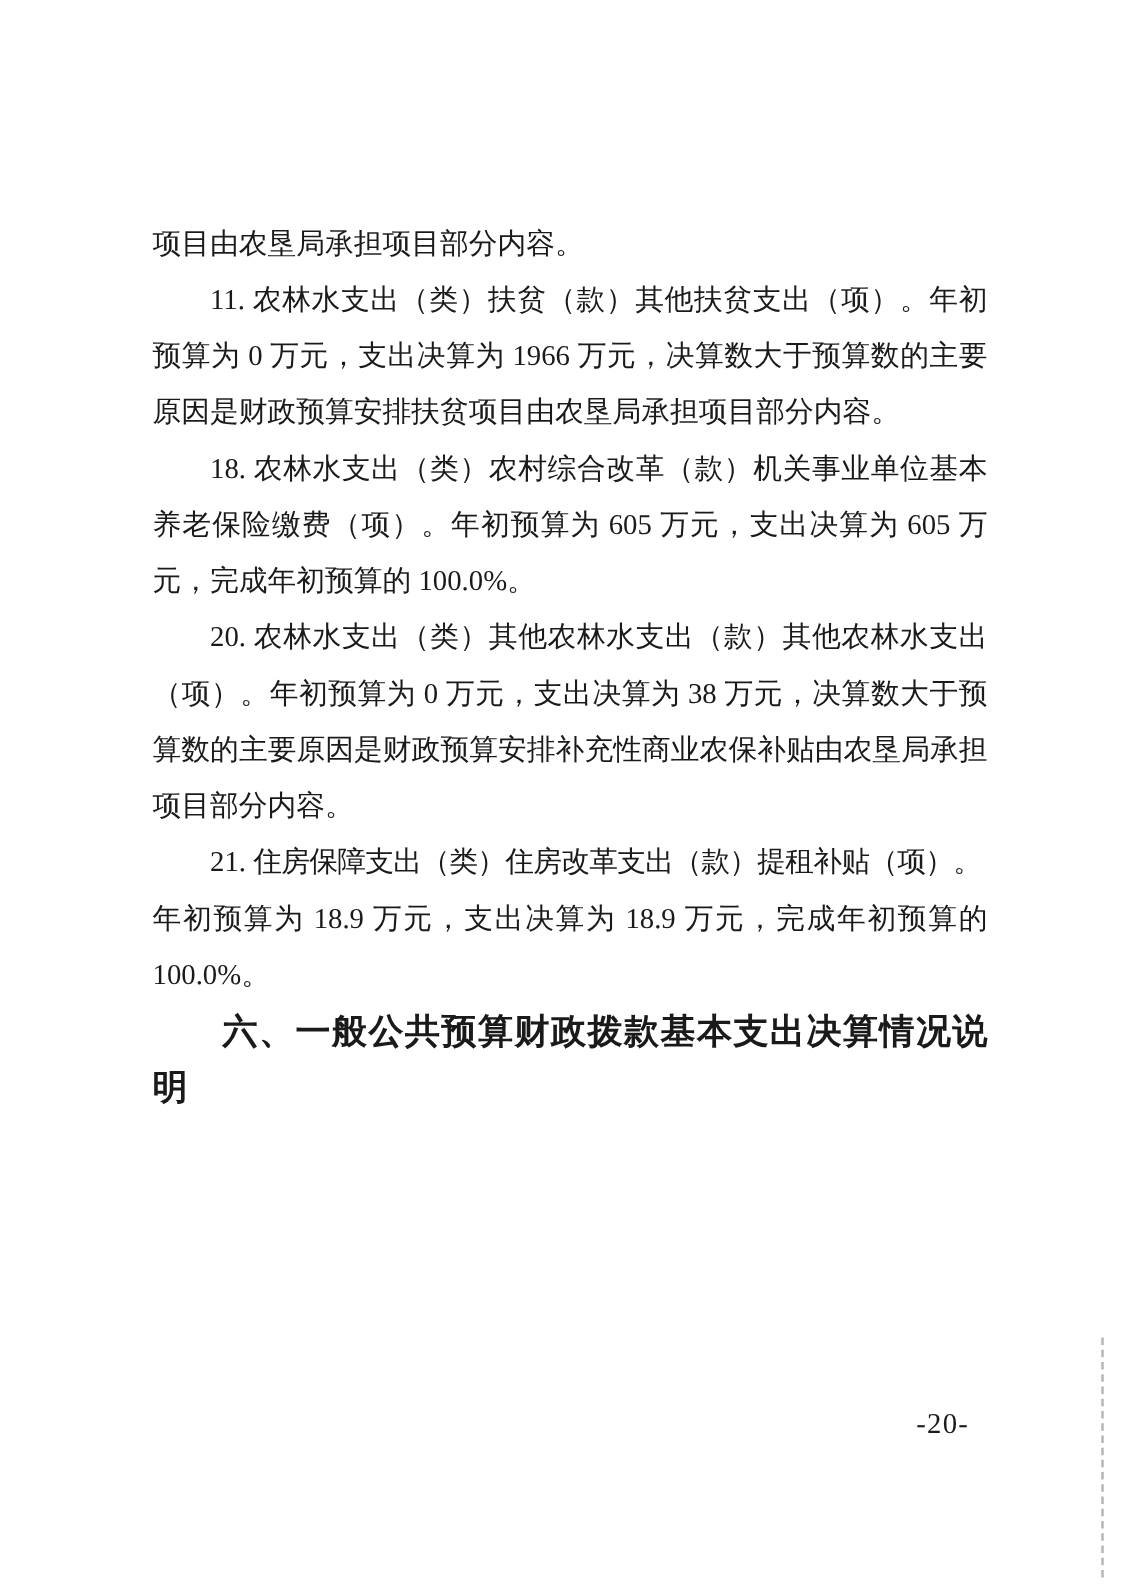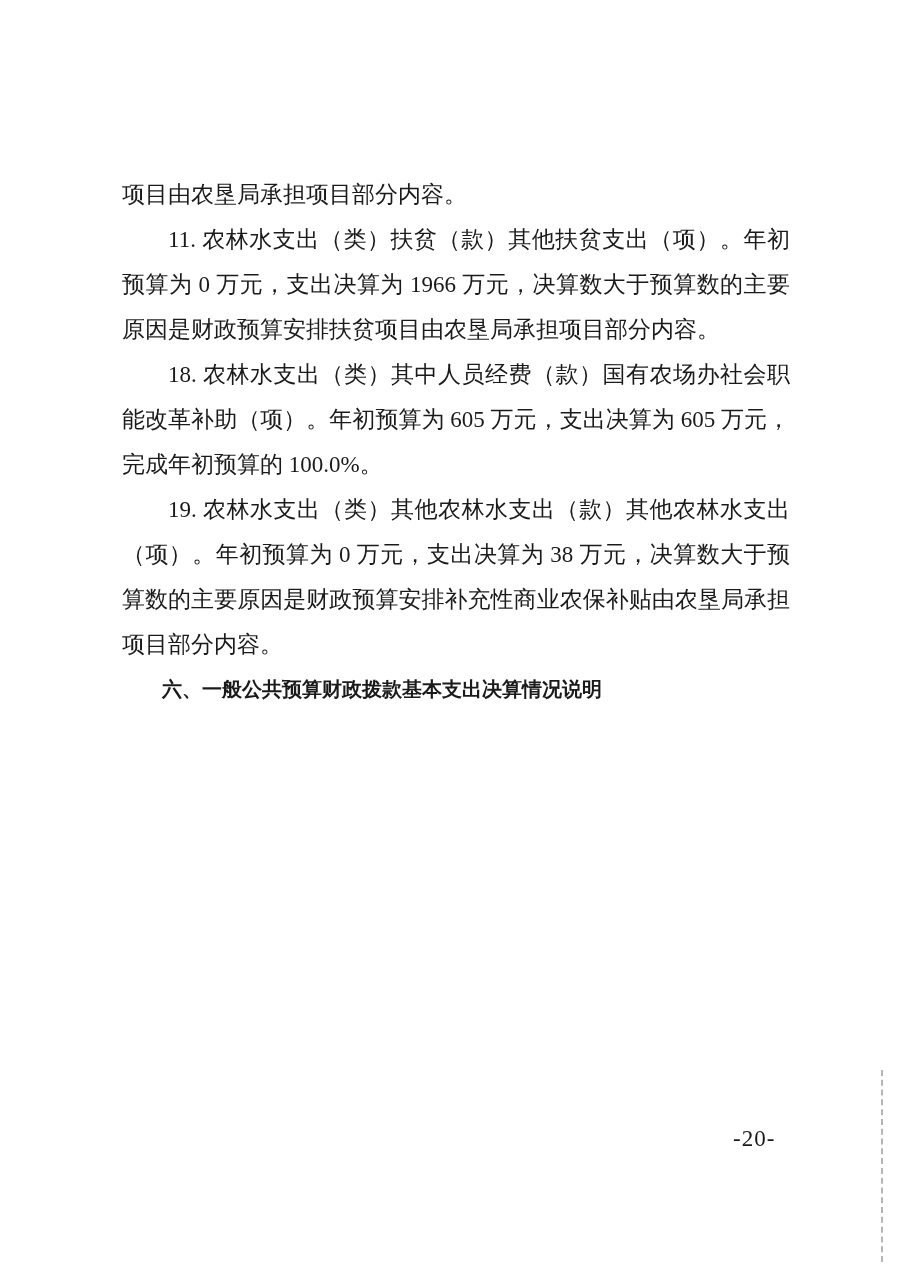--- a/index.html
+++ b/index.html
@@ -38,21 +38,21 @@
   .para .tight {
     letter-spacing: -2px;
   }
   .para .slight {
     letter-spacing: -0.6px;
   }
   .para.heading {
     text-indent: 2em;
     font-family: "Liberation Sans", "DejaVu Sans", sans-serif;
     font-weight: 700;
-    font-size: 20px;
+    font-size: 28px;
   }
   .page-number {
     position: absolute;
     left: 733px;
     top: 1122px;
     font-size: 23px;
     line-height: 34px;
     letter-spacing: 1px;
     color: #1a1a1a;
   }
@@ -68,22 +68,23 @@
 </style>
 </head>
 <body>
 
 <div class="page">
 
   <div class="text-block">
     <div id="paras-top">
         <p class="para"><span>项目由农垦局承担项目部分内容。</span></p>
         <p class="para indent"><span>11. </span><span class="bold">农林水支出（类）扶贫（款）其他扶贫支出（项）</span><span>。年初预算为 0 万元，支出决算为 1966 万元，决算数大于预算数的主要原因是财政预算安排扶贫项目由农垦局承担项目部分内容。</span></p>
-        <p class="para indent"><span>18. </span><span class="bold">农林水支出（类）其中人员经费（款）国有农场办社会职能改革补助（项）</span><span>。年初预算为 605 万元，支出决算为 605 万元，完成年初预算的 100.0%。</span></p>
-        <p class="para indent"><span>19. </span><span class="bold">农林水支出（类）其他农林水支出（款）其他农林水支出（项）</span><span>。年初预算为 0 万元，支出决算为 38 万元，决算数大于预算数的主要原因是财政预算安排补充性商业农保补贴由农垦局承担项目部分内容。</span></p>
+        <p class="para indent"><span>18. </span><span class="bold">农林水支出（类）农村综合改革（款）机关事业单位基本养老保险缴费（项）</span><span>。年初预算为 605 万元，支出决算为 605 万元，完成年初预算的 100.0%。</span></p>
+        <p class="para indent"><span>20. </span><span class="bold">农林水支出（类）其他农林水支出（款）其他农林水支出（项）</span><span>。年初预算为 0 万元，支出决算为 38 万元，决算数大于预算数的主要原因是财政预算安排补充性商业农保补贴由农垦局承担项目部分内容。</span></p>
+        <p class="para indent"><span>21. </span><span class="bold slight">住房保障支出（类）住房改革支出（款）提租补贴（项）。</span><br><span>年初预算为 18.9 万元，支出决算为 18.9 万元，完成年初预算的 100.0%。</span></p>
       </div>
     <p class="para heading">六、一般公共预算财政拨款基本支出决算情况说明</p>
   </div>
 
   <div class="page-number">-20-</div>
 
   <div class="scan-artifact"></div>
 
 </div>
 

